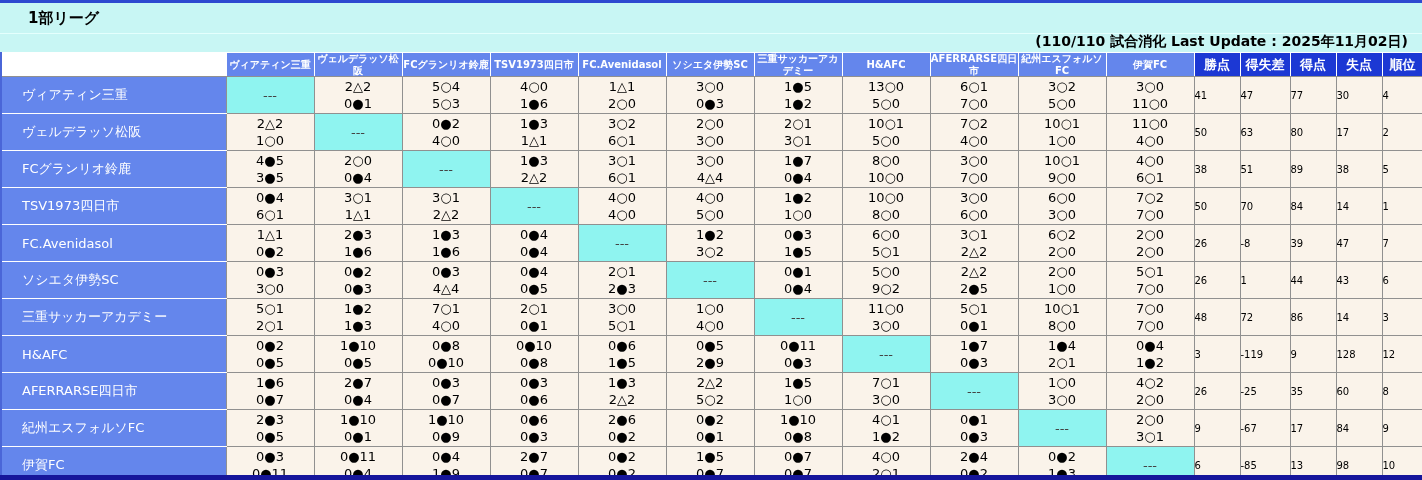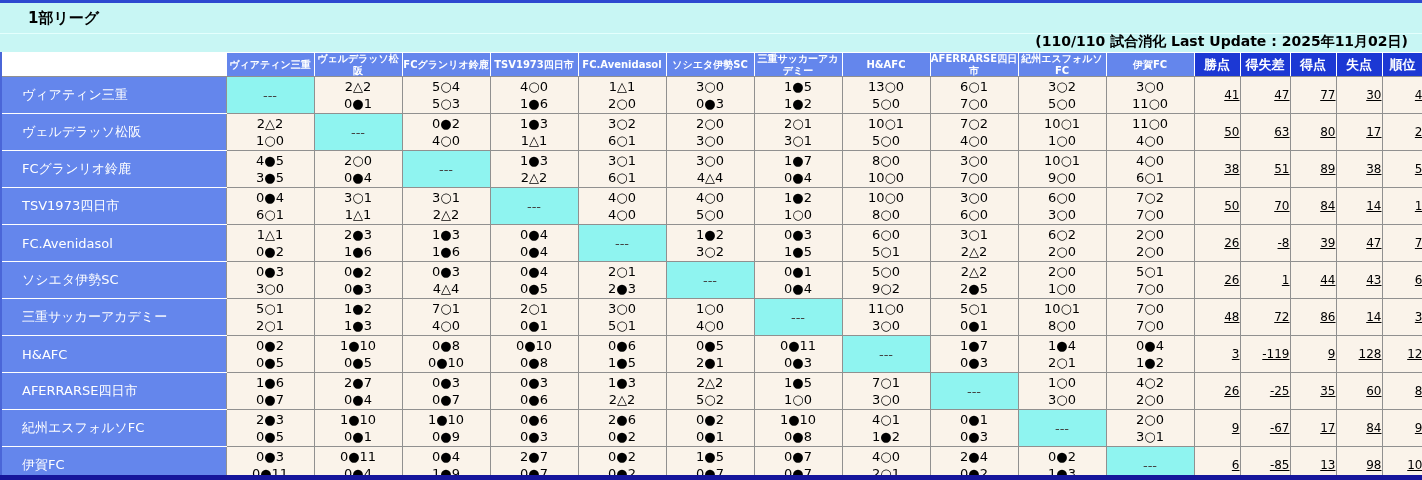--- a/index.html
+++ b/index.html
@@ -70,21 +70,21 @@
     text-align:center; vertical-align:middle;
     font-size:13px; color:#000;
   }
   td.result .leg{line-height:17px;}
   td.diag{
     background:var(--diagonal-cyan); border:1px solid var(--grid-gray);
     text-align:center; vertical-align:middle; font-size:13px; color:#444;
   }
   td.stat{
     background:var(--cell-bg); border:1px solid var(--grid-gray);
-    text-align:right; vertical-align:middle; font-size:12px; color:#000;text-decoration:underline;
+    text-align:left; vertical-align:middle; font-size:10px; color:#000;
   }
   .bottom-bar{
     position:absolute; left:0; bottom:0; width:1422px; height:5px;
     background:var(--bottom-bar-navy); z-index:3;
   }
 </style>
 </head>
 <body>
 
 <div class="title-bar">
@@ -494,21 +494,21 @@
         <td class="result">
           <div class="leg">0●10</div>
           <div class="leg">0●8</div>
         </td>
         <td class="result">
           <div class="leg">0●6</div>
           <div class="leg">1●5</div>
         </td>
         <td class="result">
           <div class="leg">0●5</div>
-          <div class="leg">2●1</div>
+          <div class="leg">2●9</div>
         </td>
         <td class="result">
           <div class="leg">0●11</div>
           <div class="leg">0●3</div>
         </td>
         <td class="diag">---</td>
         <td class="result">
           <div class="leg">1●7</div>
           <div class="leg">0●3</div>
         </td>

